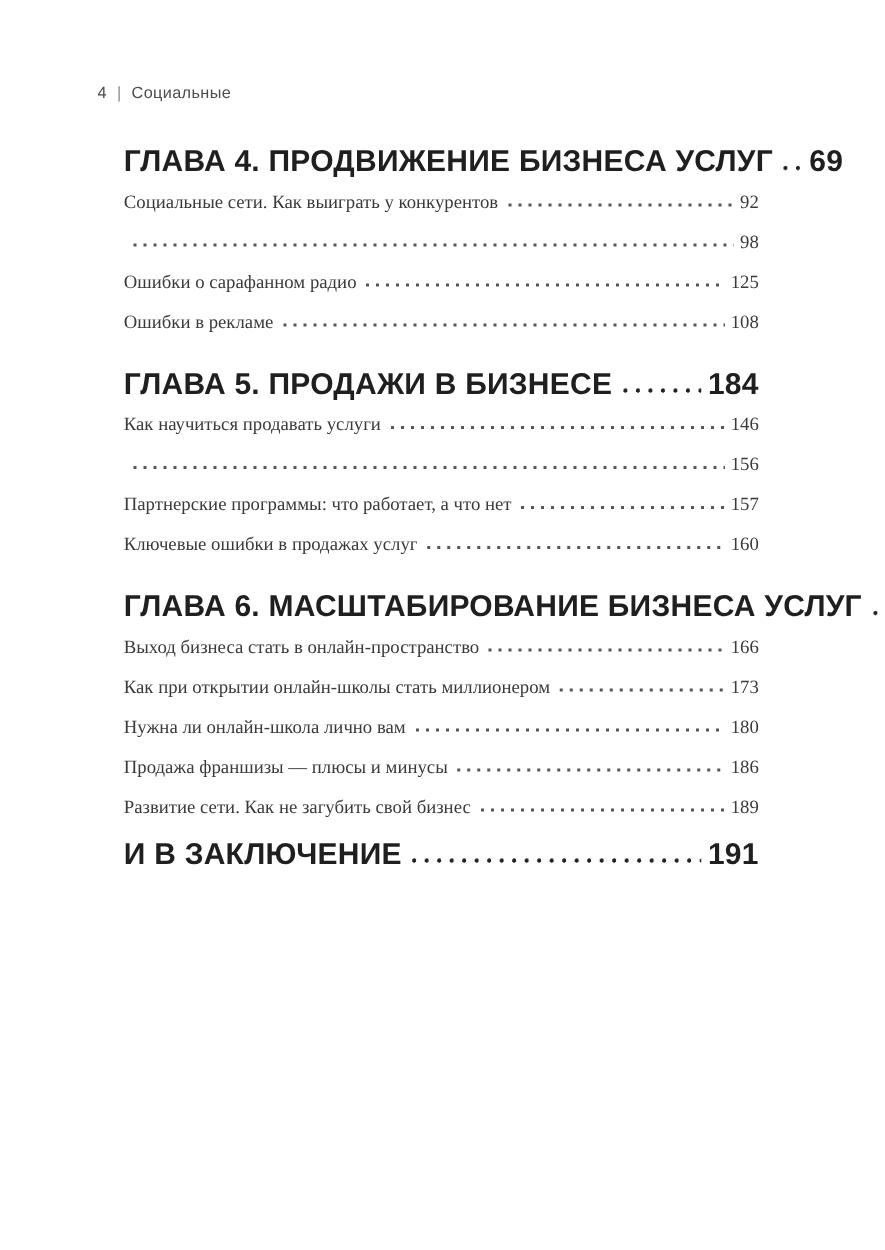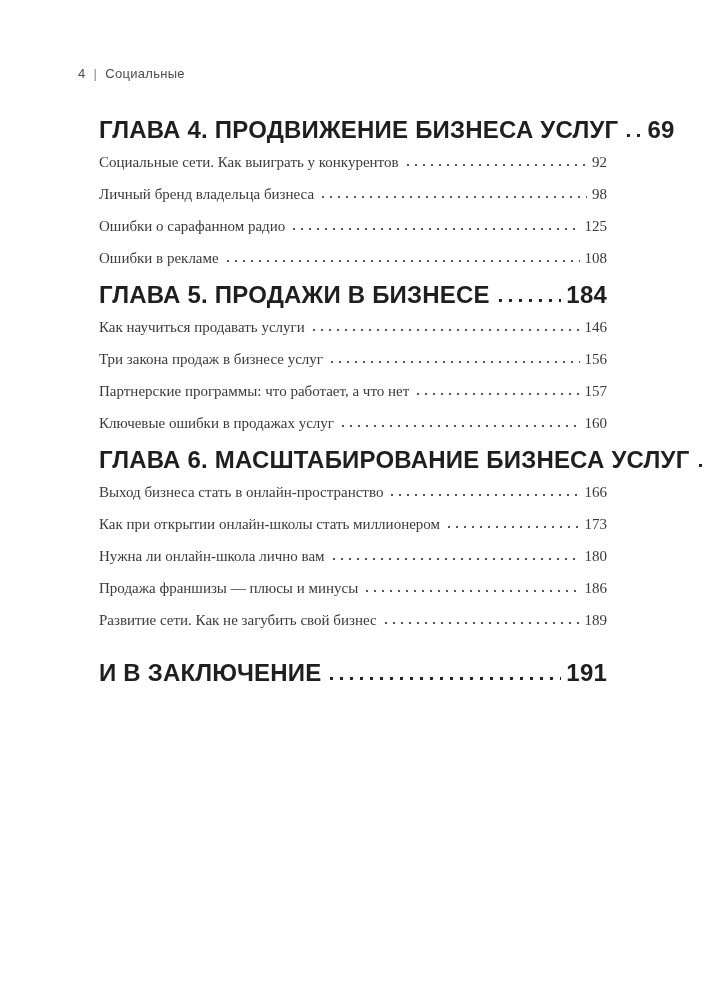--- a/index.html
+++ b/index.html
@@ -80,24 +80,24 @@
   .chapter .leader, .closing .leader {
     height: 5px;
     margin: 0 5px 1px 8px;
     background-image: radial-gradient(circle at 2.4px 2.4px, #222222 1.5px, transparent 1.85px);
     background-size: 10px 5px;
   }
   .section {
     margin-bottom: 0;
   }
   .section + .section {
-    margin-top: 16px;
+    margin-top: 29px;
   }
   .closing {
-    margin-top: 32px;
+    margin-top: 17px;
   }
 </style>
 </head>
 <body>
 
 <div class="page">
 
   <div class="running-header">
     <span>4</span>
     <span class="divider">|</span>
@@ -111,21 +111,20 @@
         <span class="t">ГЛАВА 4. ПРОДВИЖЕНИЕ БИЗНЕСА УСЛУГ</span>
         <span class="leader"></span>
         <span class="p">69</span>
       </div>
       <div class="row item">
         <span class="t">Социальные сети. Как выиграть у конкурентов</span>
         <span class="leader"></span>
         <span class="p">92</span>
       </div>
       <div class="row item">
-        <span class="t">Личный бренд владельца бизнеса</span>
         <span class="leader"></span>
         <span class="p">98</span>
       </div>
       <div class="row item">
         <span class="t">Ошибки о сарафанном радио</span>
         <span class="leader"></span>
         <span class="p">125</span>
       </div>
       <div class="row item">
         <span class="t">Ошибки в рекламе</span>
@@ -139,21 +138,20 @@
         <span class="t">ГЛАВА 5. ПРОДАЖИ В БИЗНЕСЕ</span>
         <span class="leader"></span>
         <span class="p">184</span>
       </div>
       <div class="row item">
         <span class="t">Как научиться продавать услуги</span>
         <span class="leader"></span>
         <span class="p">146</span>
       </div>
       <div class="row item">
-        <span class="t">Три закона продаж в бизнесе услуг</span>
         <span class="leader"></span>
         <span class="p">156</span>
       </div>
       <div class="row item">
         <span class="t">Партнерские программы: что работает, а что нет</span>
         <span class="leader"></span>
         <span class="p">157</span>
       </div>
       <div class="row item">
         <span class="t">Ключевые ошибки в продажах услуг</span>

